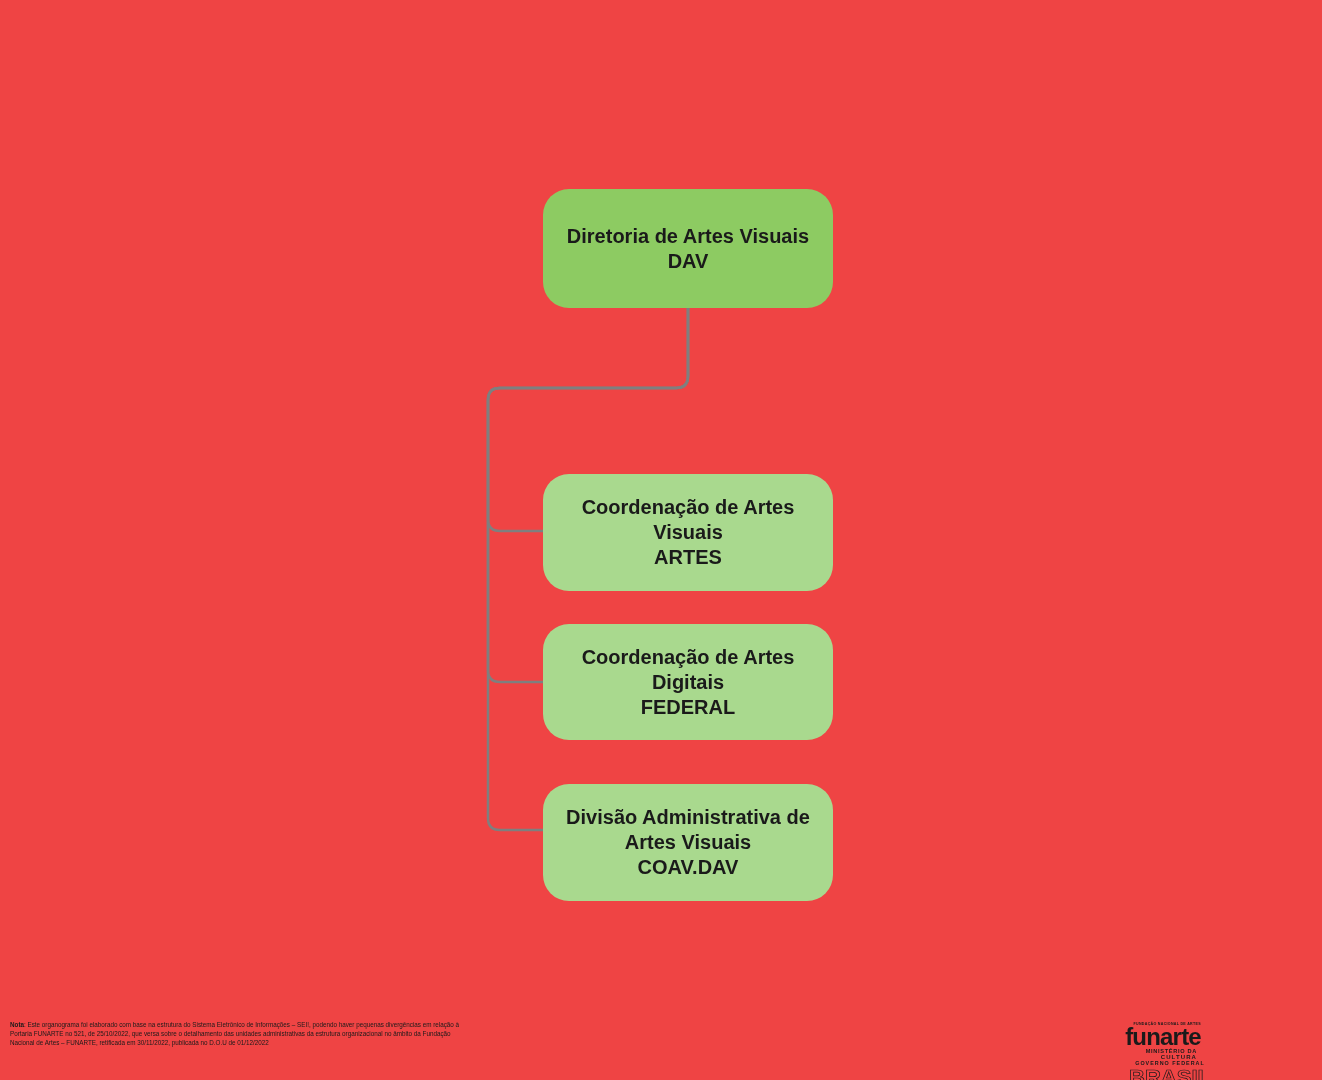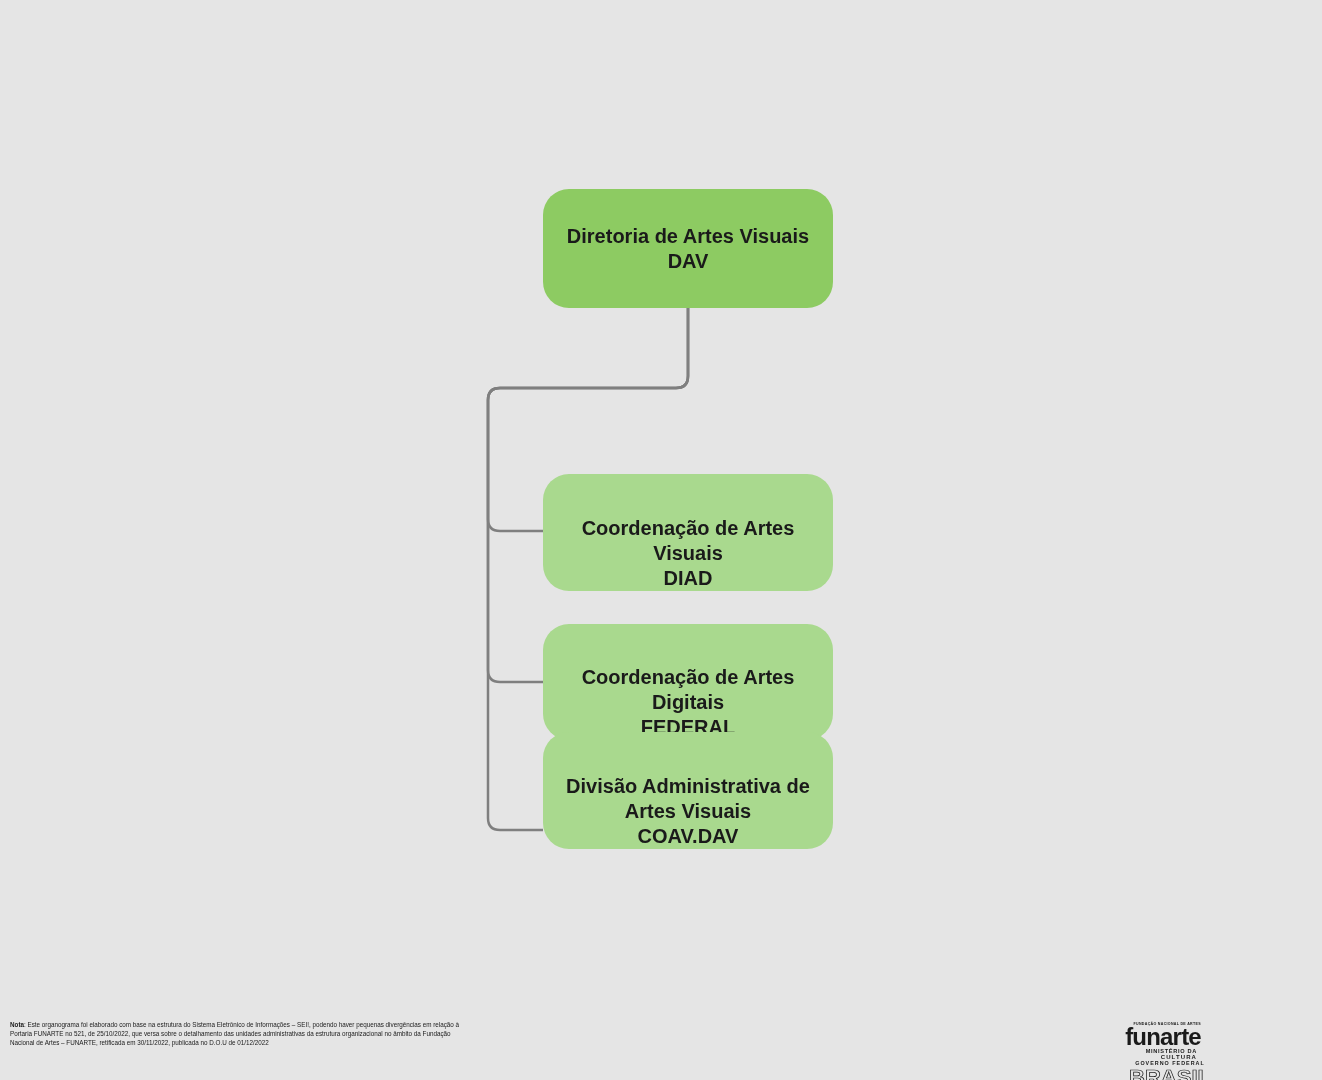--- a/index.html
+++ b/index.html
@@ -1,43 +1,43 @@
 <!DOCTYPE html>
 <html><head>
 <meta charset="utf-8">
 <style>
   html,body{margin:0;padding:0;background:#ffffff;}
   .canvas{
     position:relative;
     width:1322px;height:1080px;
-    background:#e5e5e5;
+    background:#ef4444;
     font-family:"Liberation Sans", sans-serif;
     overflow:hidden;
   }
   .connectors{position:absolute;left:0;top:0;width:1322px;height:1080px;}
   .connectors path{fill:none;stroke:#7f7f7f;stroke-width:2.5px;}
   .node{
     position:absolute;
     width:290px;
     border-radius:26px;
     display:flex;flex-direction:column;
     align-items:center;justify-content:center;
     text-align:center;
     color:#1a1a1a;
     font-weight:bold;
     font-size:20px;
     line-height:25px;
     padding:0 6px;box-sizing:border-box;
   }
   .node .name{white-space:pre-line;}
   .node-root{left:543px;top:189px;height:119px;background:#8dcb62;}
-  .node-child{background:#a9d98e;justify-content:flex-end;}
+  .node-child{background:#a9d98e;}
   .node-coav{left:543px;top:474px;height:117px;}
   .node-coadig{left:543px;top:624px;height:116px;}
-  .node-diad{left:543px;top:732px;height:117px;}
+  .node-diad{left:543px;top:784px;height:117px;}
   .footer-note{
     position:absolute;left:10px;top:1021px;width:464px;
     font-size:6.3px;line-height:1.42;color:#1a1a1a;
   }
   .footer-note b{font-weight:bold;}
   .logos{
     position:absolute;left:1040px;top:1022px;width:260px;height:48px;
     display:flex;align-items:center;flex-direction:column;
   }
   .logo-funarte{display:flex;flex-direction:column;align-items:flex-end;margin-right:14px;}
@@ -65,21 +65,21 @@
   </svg>
 
   <div class="node node-root">
     <span class="name">Diretoria de Artes Visuais</span>
     <span class="acronym">DAV</span>
   </div>
 
   <div class="node node-child node-coav">
     <span class="name">Coordenação de Artes
 Visuais</span>
-    <span class="acronym">DIAD</span>
+    <span class="acronym">ARTES</span>
   </div>
 
   <div class="node node-child node-coadig">
     <span class="name">Coordenação de Artes
 Digitais</span>
     <span class="acronym">FEDERAL</span>
   </div>
 
   <div class="node node-child node-diad">
     <span class="name">Divisão Administrativa de

